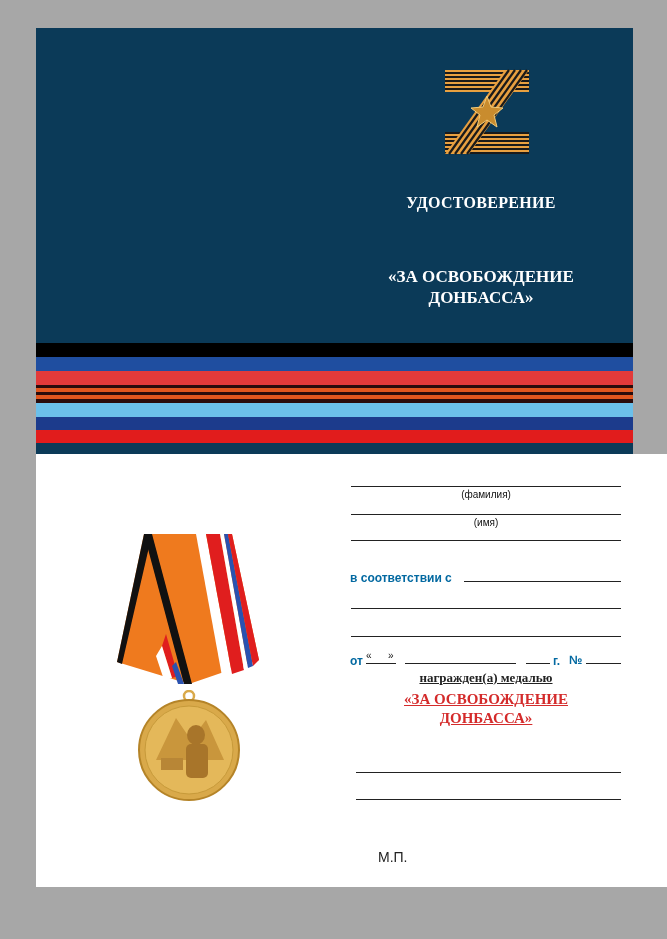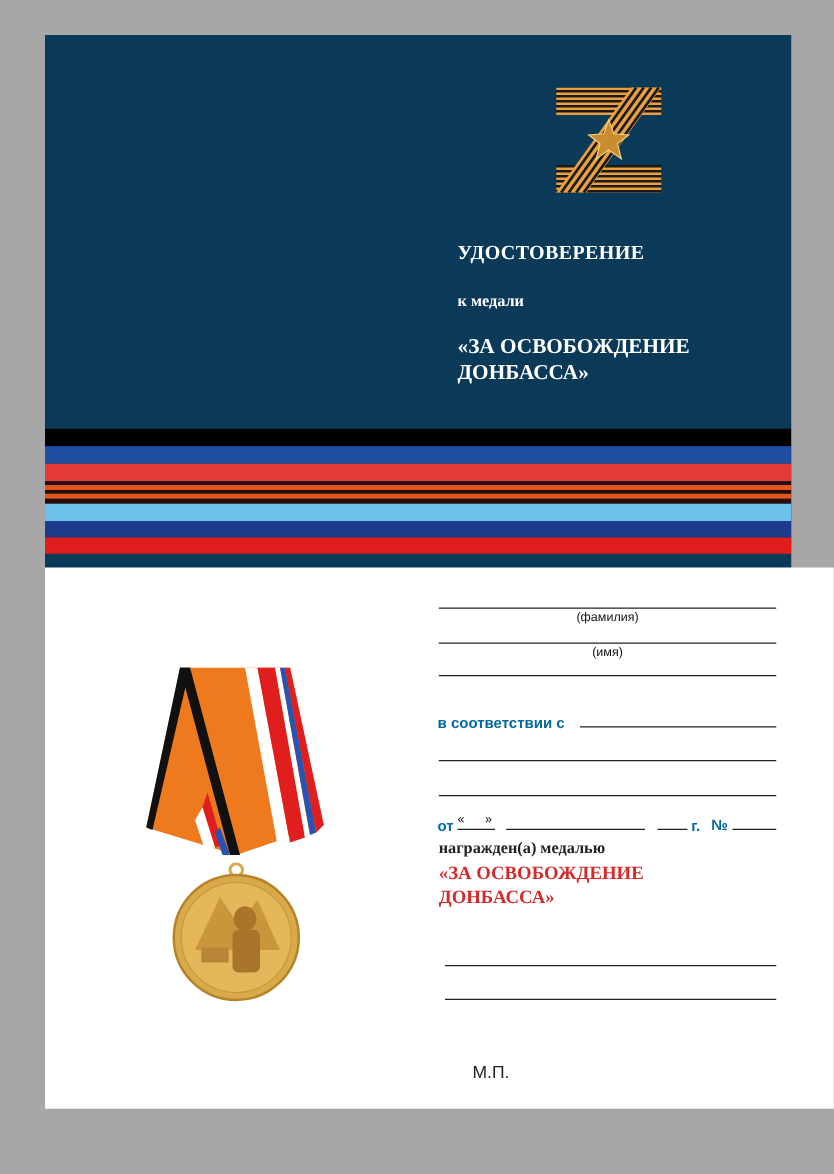--- a/index.html
+++ b/index.html
@@ -1,31 +1,31 @@
 <!DOCTYPE html>
 <html><head>
 <meta charset="utf-8">
 <style>
   html,body{margin:0;padding:0;}
   body{width:667px;height:939px;background:#a7a7a7;position:relative;overflow:hidden;font-family:"Liberation Sans",sans-serif;}
   .cover{position:absolute;left:36px;top:28px;width:597px;height:432px;background:#0b3a58;overflow:hidden;}
   .z-emblem{position:absolute;left:407px;top:40px;width:88px;height:88px;}
-  .cover-text{position:absolute;left:330px;width:230px;color:#fff;font-family:"Liberation Serif",serif;font-weight:bold;}
+  .cover-text{position:absolute;left:330px;width:230px;text-align:center;color:#fff;font-family:"Liberation Serif",serif;font-weight:bold;}
   .t1{top:166px;font-size:16px;letter-spacing:0.3px;}
   .t2{top:205px;font-size:13px;}
   .t3{top:238px;font-size:17px;line-height:21px;}
   .stripes{position:absolute;left:0;top:315px;width:100%;}
   .stripe{width:100%;}
   .inner{position:absolute;left:36px;top:454px;width:664px;height:433px;background:#fff;overflow:hidden;}
   .ribbon{position:absolute;left:78px;top:80px;width:150px;height:150px;}
   .medal{position:absolute;left:100px;top:236px;width:106px;height:112px;}
   .line{position:absolute;height:1px;background:#222;}
   .cap{position:absolute;font-size:10px;color:#111;text-align:center;}
   .lbl{position:absolute;font-size:12px;font-weight:bold;color:#0369a1;}
-  .serif-b{position:absolute;font-family:"Liberation Serif",serif;font-weight:bold;text-align:left;}
+  .serif-b{position:absolute;font-family:"Liberation Serif",serif;font-weight:bold;text-align:center;text-decoration:underline;}
 </style>
 </head>
 <body>
 
 <div class="cover">
   <svg class="z-emblem" viewBox="0 0 88 88">
     <defs>
       <pattern id="gr" patternUnits="userSpaceOnUse" width="8" height="8">
         <rect width="8" height="8" fill="#e8a040"></rect>
         <rect y="0" width="8" height="2" fill="#1a1a1a"></rect>
@@ -37,21 +37,20 @@
     <polygon points="62,2 86,2 26,86 2,86" fill="#e8a040"></polygon>
     <g stroke="#1a1a1a" stroke-width="2.2">
       <line x1="66" y1="2" x2="6" y2="86"></line>
       <line x1="72" y1="2" x2="12" y2="86"></line>
       <line x1="78" y1="2" x2="18" y2="86"></line>
       <line x1="84" y1="2" x2="24" y2="86"></line>
     </g>
     <polygon points="44,28 48,39 60,40 51,47 54,59 44,52 34,59 37,47 28,40 40,39" fill="#c98c2e" stroke="#f3cc7a" stroke-width="1"></polygon>
   </svg>
   <div class="cover-text t1">УДОСТОВЕРЕНИЕ</div>
-  <div class="cover-text t2">к медали</div>
   <div class="cover-text t3">
     <div>«ЗА ОСВОБОЖДЕНИЕ</div>
     <div>ДОНБАССА»</div>
   </div>
   <div class="stripes" id="stripes">
       <div class="stripe" style="background: rgb(0, 0, 0); height: 14px;"></div>
       <div class="stripe" style="background: rgb(31, 78, 160); height: 14px;"></div>
       <div class="stripe" style="background: rgb(227, 58, 58); height: 14px;"></div>
       <div class="stripe" style="background: rgb(42, 12, 12); height: 3px;"></div>
       <div class="stripe" style="background: rgb(224, 86, 30); height: 4px;"></div>

